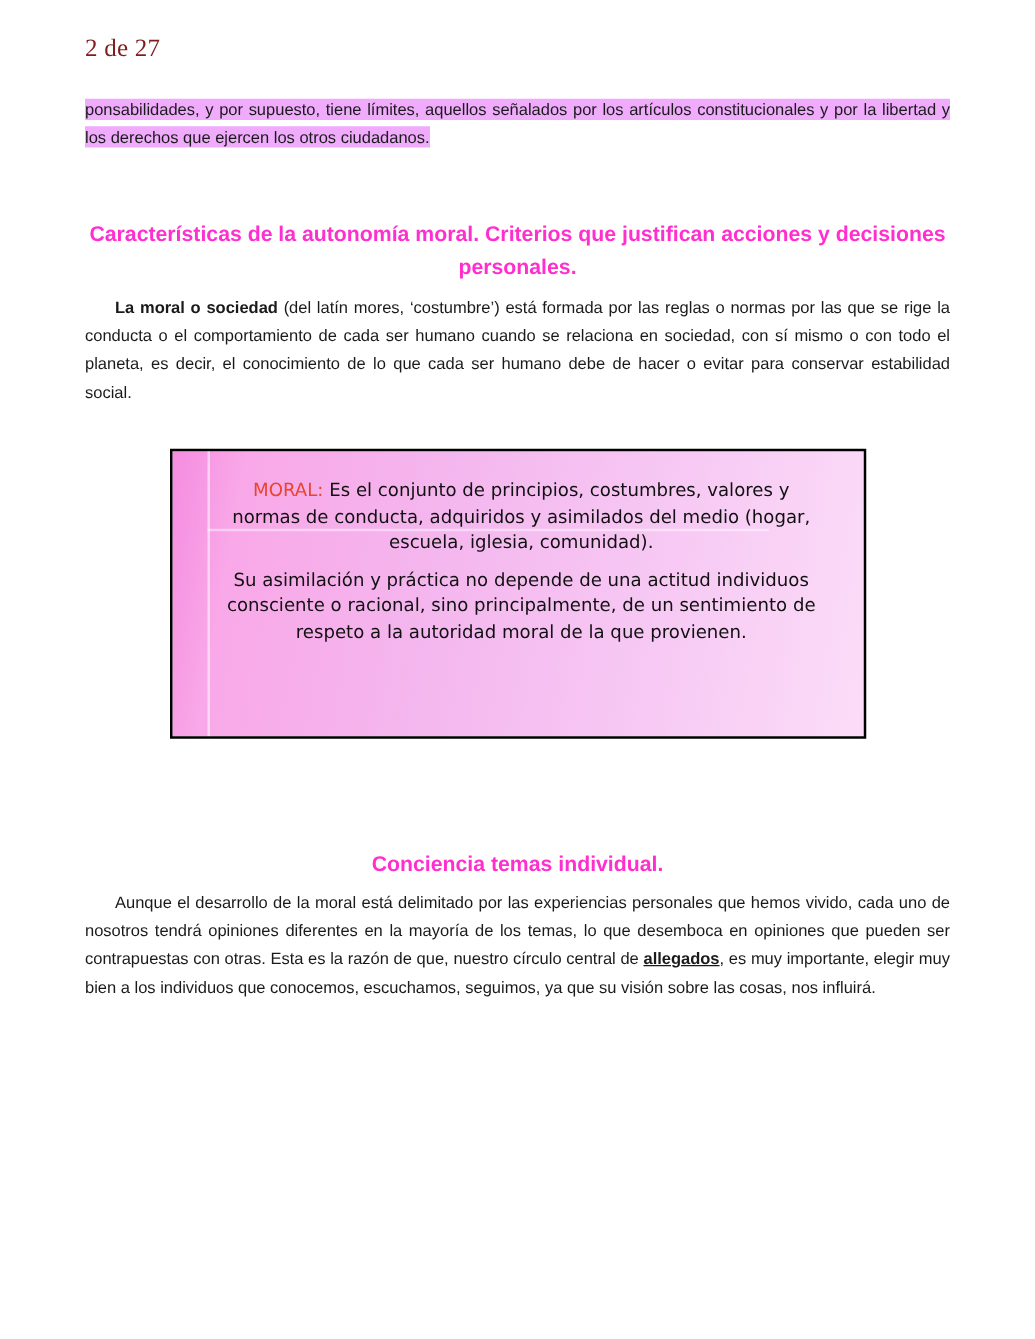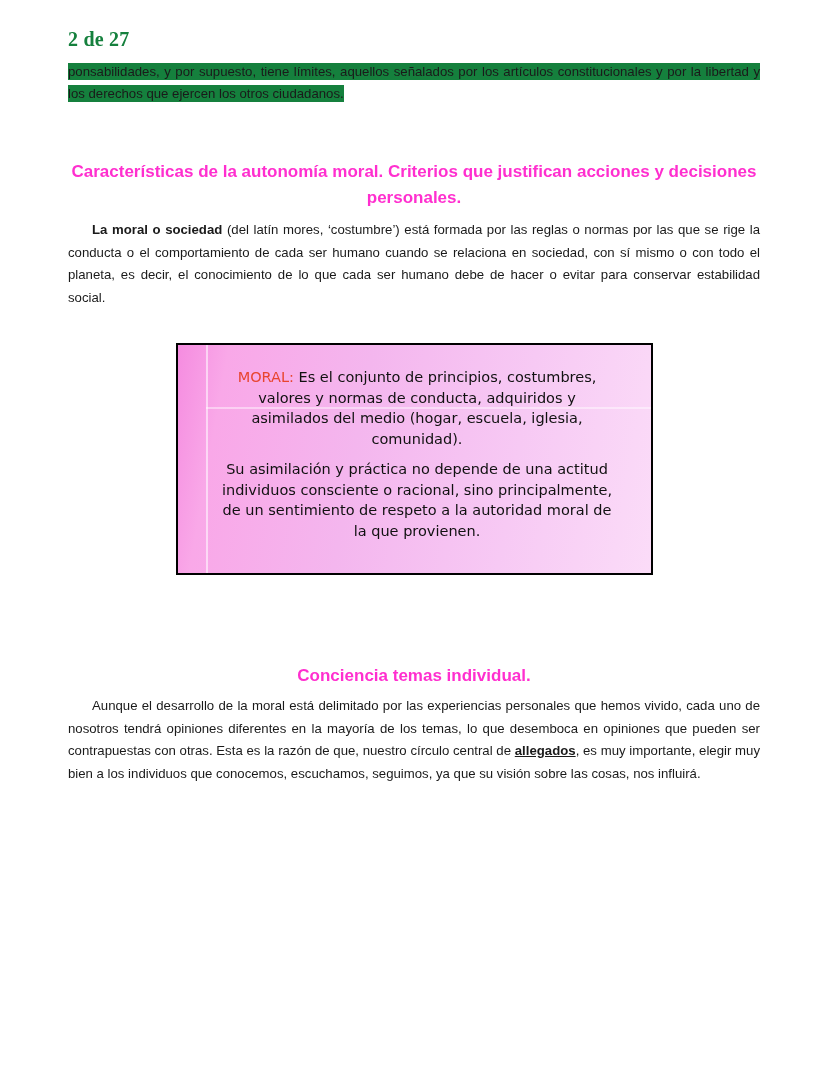--- a/index.html
+++ b/index.html
@@ -17,33 +17,33 @@
   .page {
     position: relative;
     width: 828px;
     height: 1071px;
     box-sizing: border-box;
     padding: 28px 68px 0 68px;
   }
   .page-number {
     font-family: "Liberation Serif", serif;
     font-size: 20px;
-    font-weight: 700;
-    color: #15803d;
-    margin: 0 0 10px 0;
+    font-weight: 400;
+    color: #7f1d1d;
+    margin: 0 0 26px 0;
     letter-spacing: 0.2px;
   }
   .highlight-para {
     font-size: 13.2px;
     line-height: 22px;
     text-align: justify;
     margin: 0;
   }
   .hl {
-    background: #15803d;
+    background: #f0abfc;
     padding: 1px 0;
     box-decoration-break: clone;
     -webkit-box-decoration-break: clone;
   }
   .section-heading {
     color: #ff2fcf;
     font-size: 17px;
     font-weight: bold;
     text-align: center;
     line-height: 26px;
@@ -67,21 +67,21 @@
     text-decoration: underline;
   }
   
   .figure {
     margin: 34px 0 0 0;
     display: flex;
     justify-content: center;
   }
   .figure-box {
     position: relative;
-    width: 477px;
+    width: 557px;
     height: 232px;
     border: 2px solid #000000;
     background: linear-gradient(100deg, #f58ce0 0%, #f9a8e8 10%, #f4b6ee 38%, #f7c9f4 70%, #fbdcf8 100%);
     box-sizing: border-box;
     overflow: hidden;
   }
   .figure-box::before {
     content: "";
     position: absolute;
     left: 28px;

